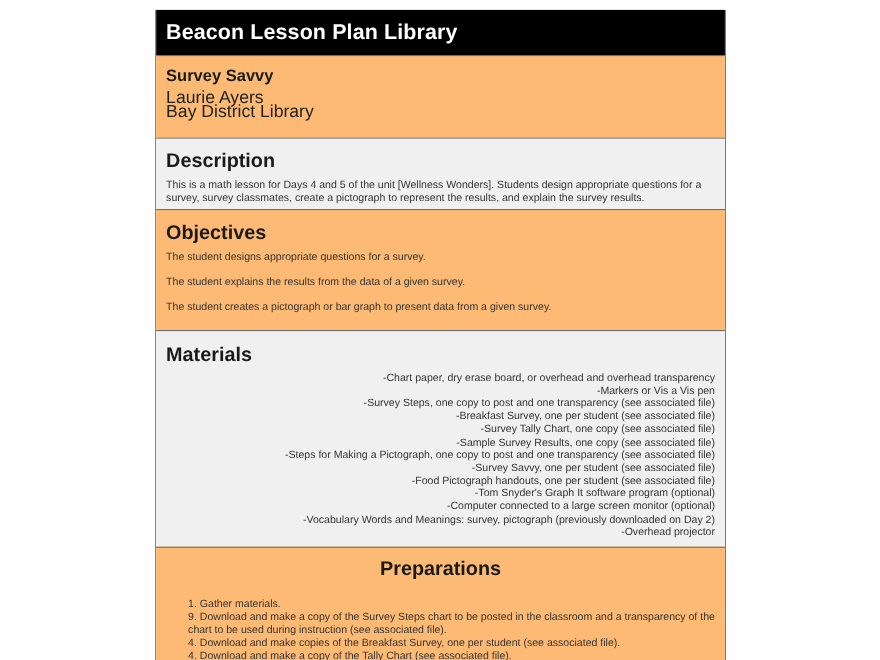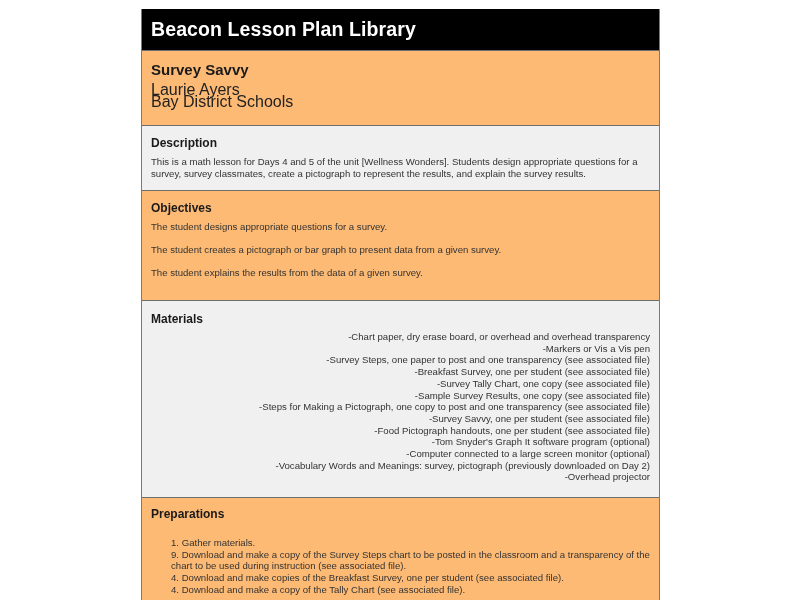--- a/index.html
+++ b/index.html
@@ -50,21 +50,21 @@
     margin: 0 0 6px 0;
   }
   .author, .district {
     font-size: 16px;
     font-weight: normal;
     line-height: 12px;
     color: #222;
   }
 
   .sec-heading {
-    font-size: 12px;
+    font-size: 18px;
     font-weight: bold;
     color: #1a1a1a;
   }
   .body-text {
     font-size: 9.6px;
     line-height: 11.7px;
     color: #333;
   }
 
   .desc-section { height: 65px; padding-top: 10px; }
@@ -72,55 +72,55 @@
 
   .obj-section { height: 110px; padding-top: 10px; }
   .obj-section .sec-heading { margin-bottom: 6px; }
   .obj-section .obj-item { font-size: 9.6px; line-height: 11.7px; color: #333; margin-bottom: 11.5px; }
 
   .mat-section { height: 197px; padding-top: 11px; }
   .mat-section .sec-heading { margin-bottom: 5px; }
   .mat-item { font-size: 9.6px; line-height: 11.7px; color: #333; white-space: nowrap; text-align: right; }
 
   .prep-section { height: 120px; padding-top: 9px; }
-  .prep-section .sec-heading { margin-bottom: 16px; }
+  .prep-section .sec-heading { margin-bottom: 16px; text-align: center; }
   .prep-item { font-size: 9.6px; line-height: 11.7px; color: #333; margin-left: 20px; }
 </style>
 </head>
 <body>
 
 <div class="page">
 
   <div class="banner">
     <span>Beacon Lesson Plan Library</span>
   </div>
 
   <div class="section white title-section">
     <div class="lesson-title">Survey Savvy</div>
     <div class="author">Laurie Ayers</div>
-    <div class="district">Bay District Schools</div>
+    <div class="district">Bay District Library</div>
   </div>
 
   <div class="section grey desc-section">
     <div class="sec-heading">Description</div>
     <div class="body-text">This is a math lesson for Days 4 and 5 of the unit [Wellness Wonders]. Students design appropriate questions for a survey, survey classmates, create a pictograph to represent the results, and explain the survey results.</div>
   </div>
 
   <div class="section white obj-section">
     <div class="sec-heading">Objectives</div>
     <div class="obj-item">The student designs appropriate questions for a survey.</div>
+    <div class="obj-item">The student explains the results from the data of a given survey.</div>
     <div class="obj-item">The student creates a pictograph or bar graph to present data from a given survey.</div>
-    <div class="obj-item">The student explains the results from the data of a given survey.</div>
   </div>
 
   <div class="section grey mat-section">
     <div class="sec-heading">Materials</div>
     <div class="mat-item">-Chart paper, dry erase board, or overhead and overhead transparency</div>
     <div class="mat-item">-Markers or Vis a Vis pen</div>
-    <div class="mat-item">-Survey Steps, one paper to post and one transparency (see associated file)</div>
+    <div class="mat-item">-Survey Steps, one copy to post and one transparency (see associated file)</div>
     <div class="mat-item">-Breakfast Survey, one per student (see associated file)</div>
     <div class="mat-item">-Survey Tally Chart, one copy (see associated file)</div>
     <div class="mat-item">-Sample Survey Results, one copy (see associated file)</div>
     <div class="mat-item">-Steps for Making a Pictograph, one copy to post and one transparency (see associated file)</div>
     <div class="mat-item">-Survey Savvy, one per student (see associated file)</div>
     <div class="mat-item">-Food Pictograph handouts, one per student (see associated file)</div>
     <div class="mat-item">-Tom Snyder's Graph It software program (optional)</div>
     <div class="mat-item">-Computer connected to a large screen monitor (optional)</div>
     <div class="mat-item">-Vocabulary Words and Meanings: survey, pictograph (previously downloaded on Day 2)</div>
     <div class="mat-item">-Overhead projector</div>

